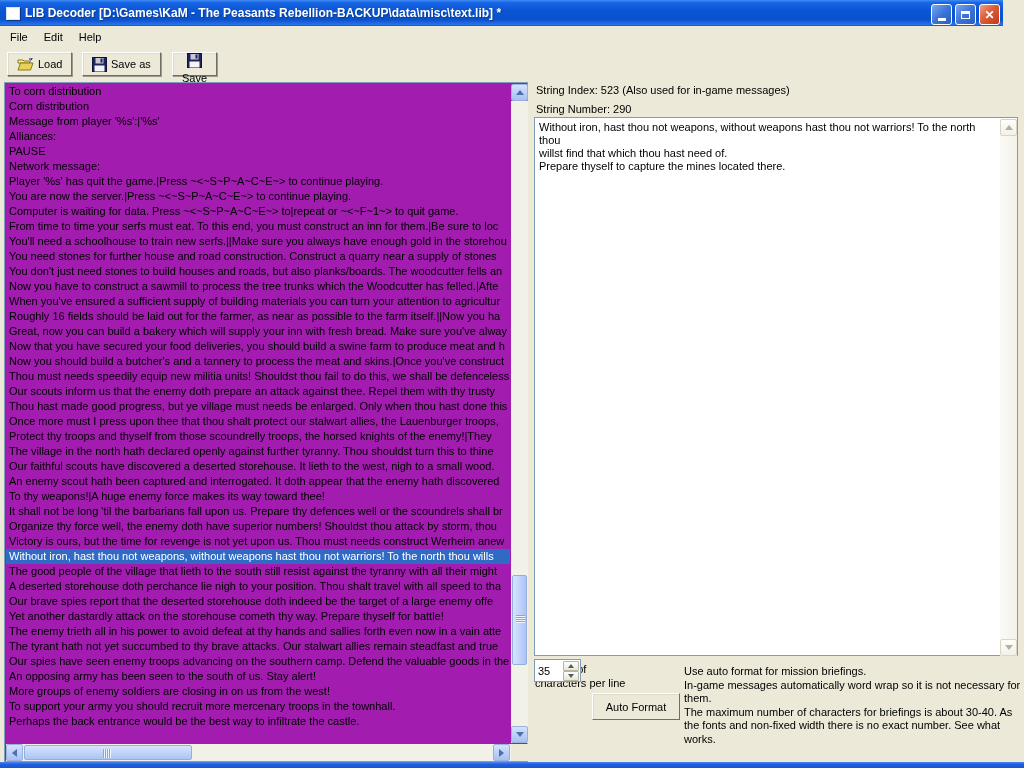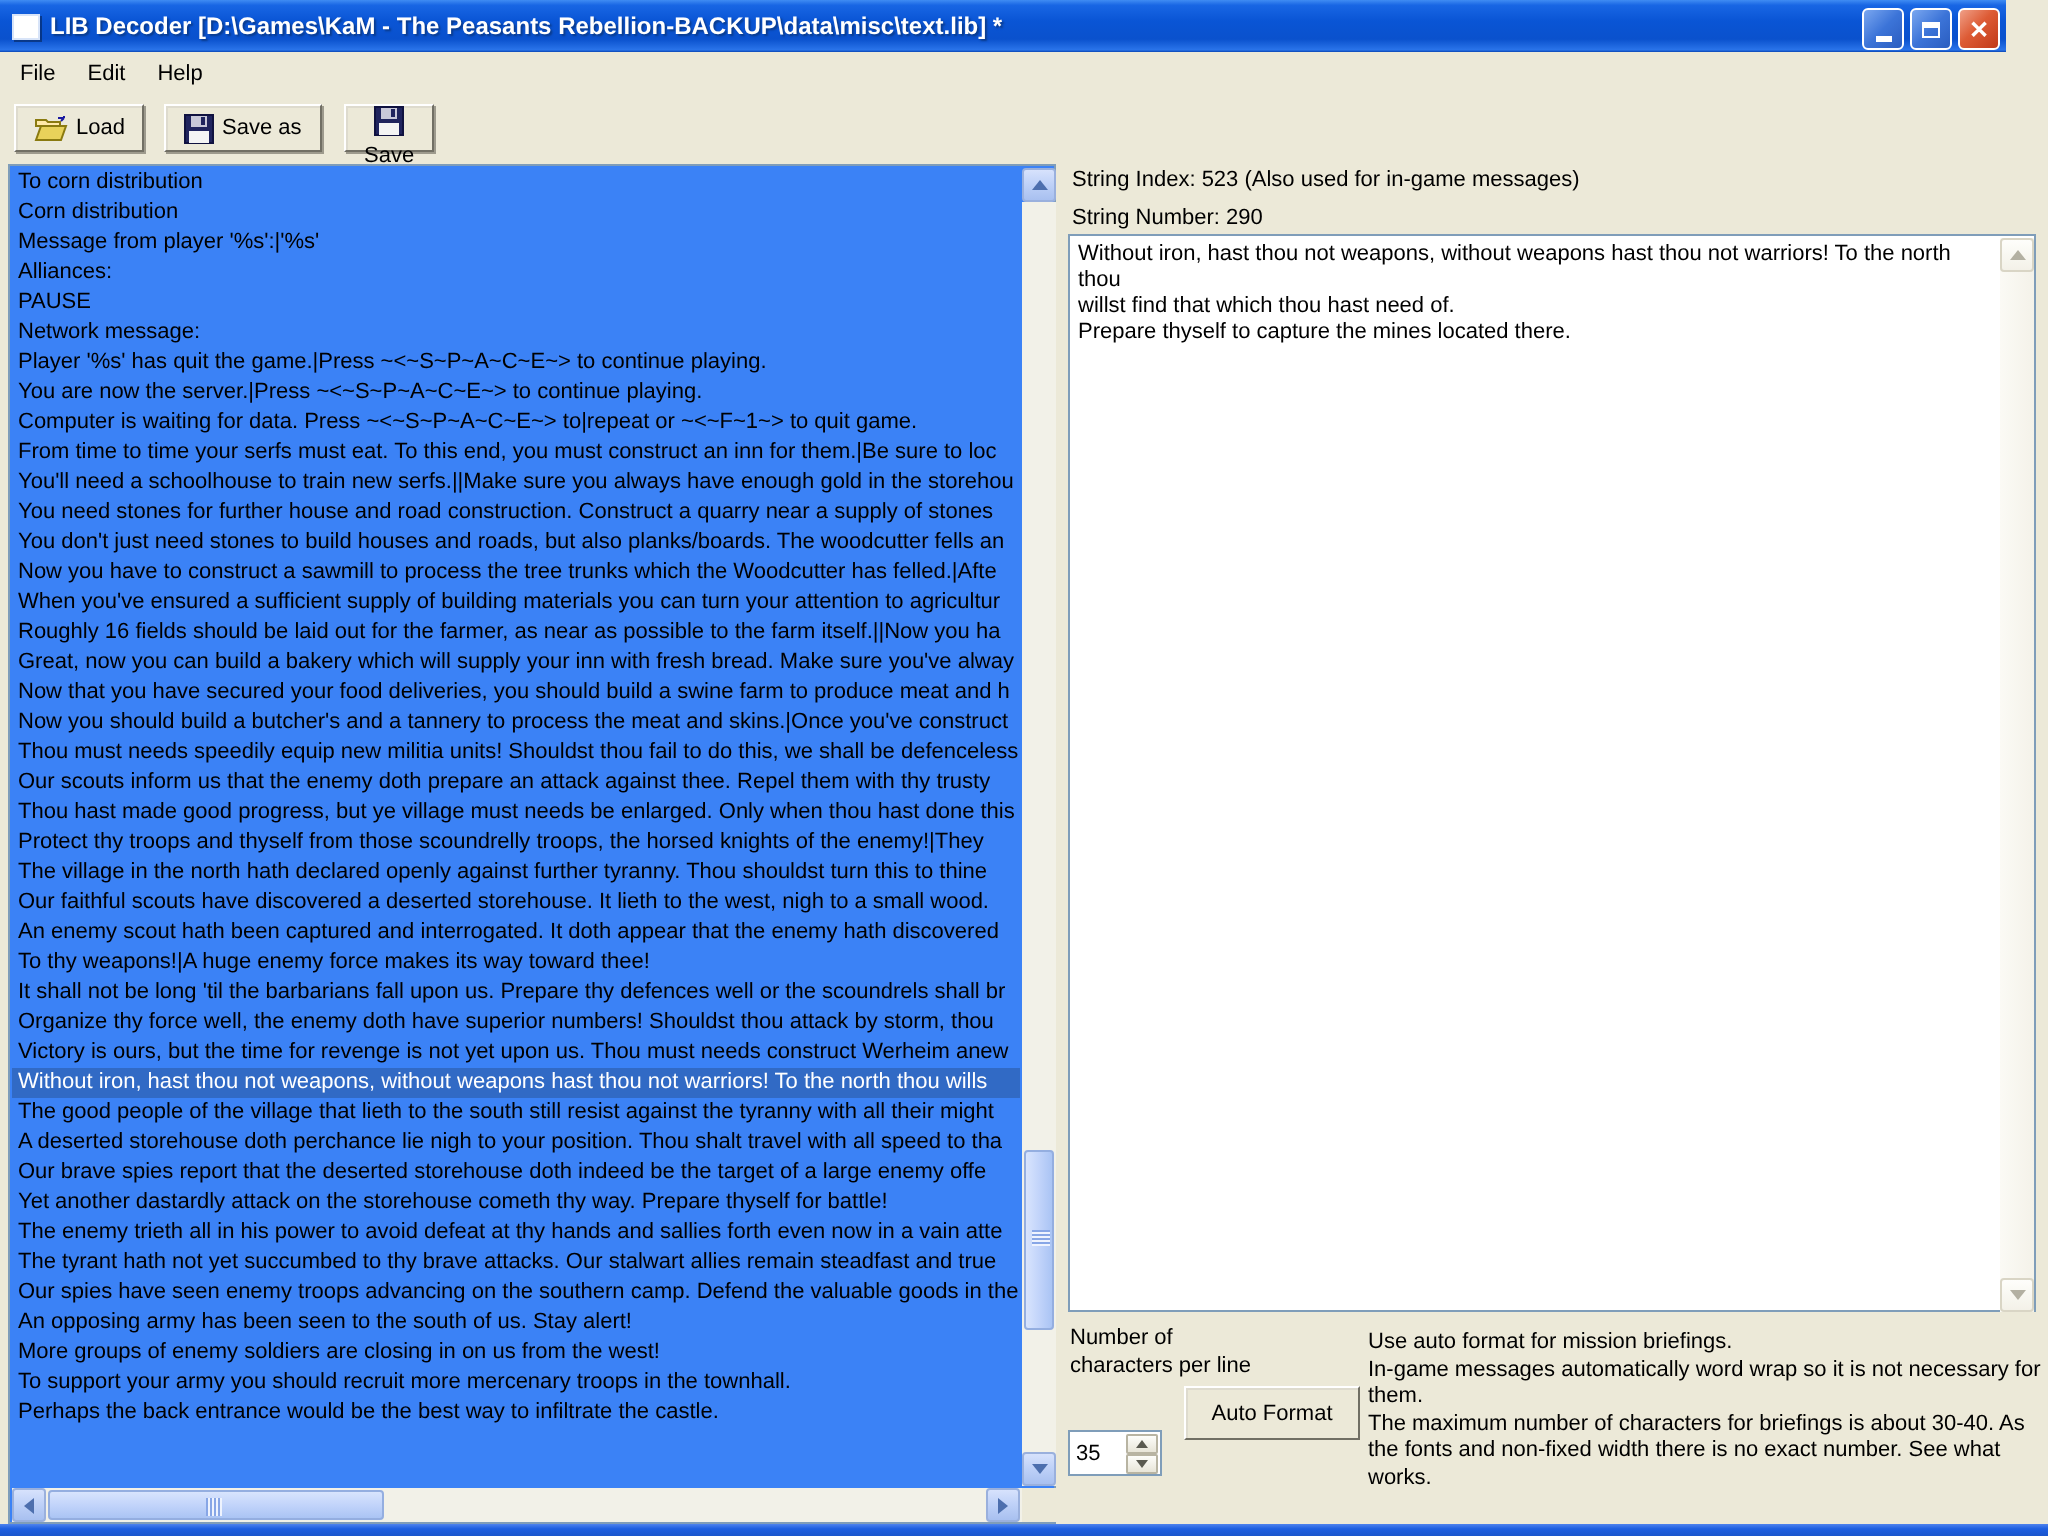--- a/index.html
+++ b/index.html
@@ -27,21 +27,21 @@
 
   
   .toolbar { position:absolute; left:0; top:47px; width:1024px; height:33px; background:#ece9d8; }
   .tbtn { position:absolute; top:5px; height:24px; background:#ece9d8;
     border:1px solid #aca899; border-top-color:#fff; border-left-color:#fff; border-right-color:#716f64; border-bottom-color:#716f64;
     box-shadow:1px 1px 0 #dedbce inset, 1px 1px 0 #9d9a8d;
     display:flex; align-items:center; gap:4px; padding:0 9px; font-size:11px; }
   .tbtn svg { flex:0 0 auto; }
 
   
-  .listbox { position:absolute; left:4px; top:82px; width:524px; height:680px; background:#3b82f6; border:1px solid #7f9db9; }
+  .listbox { position:absolute; left:4px; top:82px; width:524px; height:680px; background:#a21caf; border:1px solid #7f9db9; }
   .lb-rows { position:absolute; left:1px; top:1px; width:504px; height:660px; overflow:hidden; }
   .lb-row { height:15px; line-height:15px; white-space:nowrap; overflow:hidden; padding-left:3px; }
   .lb-row.selected { background:#316ac5; color:#fff; }
 
   
   .sb-btn { position:absolute; width:17px; height:17px; border-radius:2px;
     background:linear-gradient(180deg,#d7e2fc 0%,#c0d2f8 45%,#a8c0f0 100%);
     border:1px solid #9ab0dd; display:flex; align-items:center; justify-content:center; }
   .tri { width:0; height:0; }
   .tri.up    { border-left:4px solid transparent; border-right:4px solid transparent; border-bottom:5px solid #4d6fae; }
@@ -67,21 +67,21 @@
   .sb-vtrack.pale { background:linear-gradient(90deg,#fbfaf5,#f4f2e9); }
 
   
   .lbl { position:absolute; white-space:nowrap; }
   .memo { position:absolute; left:534px; top:117px; width:484px; height:539px; background:#fff; border:1px solid #7f9db9; }
   .memo textarea { position:absolute; left:1px; top:1px; width:463px; height:535px; border:none; outline:none; resize:none;
     font-family:"Liberation Sans", sans-serif; font-size:11px; line-height:13px; padding:2px 3px; overflow:hidden; background:#fff; }
 
   
   .multi { white-space:pre-line; line-height:13.5px; }
-  .spinedit { position:absolute; left:534px; top:715px; width:47px; height:23px; background:#fff; border:1px solid #7f9db9; }
+  .spinedit { position:absolute; left:534px; top:659px; width:47px; height:23px; background:#fff; border:1px solid #7f9db9; }
   .spinedit input { position:absolute; left:1px; top:1px; width:27px; height:19px; border:none; outline:none;
     font-family:"Liberation Sans", sans-serif; font-size:11px; padding-left:2px; }
   .spinbtn { position:absolute; right:1px; width:16px; height:10px; background:linear-gradient(180deg,#fdfdfa,#e8e5d8);
     border:1px solid #b8b4a2; border-radius:1px; display:flex; align-items:center; justify-content:center; }
   .spinbtn .tri.up { border-left:3px solid transparent; border-right:3px solid transparent; border-bottom:4px solid #5a5a50; }
   .spinbtn .tri.down { border-left:3px solid transparent; border-right:3px solid transparent; border-top:4px solid #5a5a50; }
   .button { position:absolute; background:#ece9d8; border:1px solid #716f64; border-top-color:#fff; border-left-color:#fff;
     box-shadow:1px 1px 0 #dedbce inset; display:flex; align-items:center; justify-content:center; font-size:11px; }
 
   
@@ -161,20 +161,21 @@
         <div class="lb-row">You don't just need stones to build houses and roads, but also planks/boards. The woodcutter fells an</div>
         <div class="lb-row">Now you have to construct a sawmill to process the tree trunks which the Woodcutter has felled.|Afte</div>
         <div class="lb-row">When you've ensured a sufficient supply of building materials you can turn your attention to agricultur</div>
         <div class="lb-row">Roughly 16 fields should be laid out for the farmer, as near as possible to the farm itself.||Now you ha</div>
         <div class="lb-row">Great, now you can build a bakery which will supply your inn with fresh bread. Make sure you've alway</div>
         <div class="lb-row">Now that you have secured your food deliveries, you should build a swine farm to produce meat and h</div>
         <div class="lb-row">Now you should build a butcher's and a tannery to process the meat and skins.|Once you've construct</div>
         <div class="lb-row">Thou must needs speedily equip new militia units! Shouldst thou fail to do this, we shall be defenceless</div>
         <div class="lb-row">Our scouts inform us that the enemy doth prepare an attack against thee. Repel them with thy trusty</div>
         <div class="lb-row">Thou hast made good progress, but ye village must needs be enlarged. Only when thou hast done this</div>
+        <div class="lb-row">Once more must I press upon thee that thou shalt protect our stalwart allies, the Lauenburger troops,</div>
         <div class="lb-row">Protect thy troops and thyself from those scoundrelly troops, the horsed knights of the enemy!|They</div>
         <div class="lb-row">The village in the north hath declared openly against further tyranny. Thou shouldst turn this to thine</div>
         <div class="lb-row">Our faithful scouts have discovered a deserted storehouse. It lieth to the west, nigh to a small wood.</div>
         <div class="lb-row">An enemy scout hath been captured and interrogated. It doth appear that the enemy hath discovered</div>
         <div class="lb-row">To thy weapons!|A huge enemy force makes its way toward thee!</div>
         <div class="lb-row">It shall not be long 'til the barbarians fall upon us. Prepare thy defences well or the scoundrels shall br</div>
         <div class="lb-row">Organize thy force well, the enemy doth have superior numbers! Shouldst thou attack by storm, thou</div>
         <div class="lb-row">Victory is ours, but the time for revenge is not yet upon us. Thou must needs construct Werheim anew</div>
         <div class="lb-row selected">Without iron, hast thou not weapons, without weapons hast thou not warriors! To the north thou wills</div>
         <div class="lb-row">The good people of the village that lieth to the south still resist against the tyranny with all their might</div>

